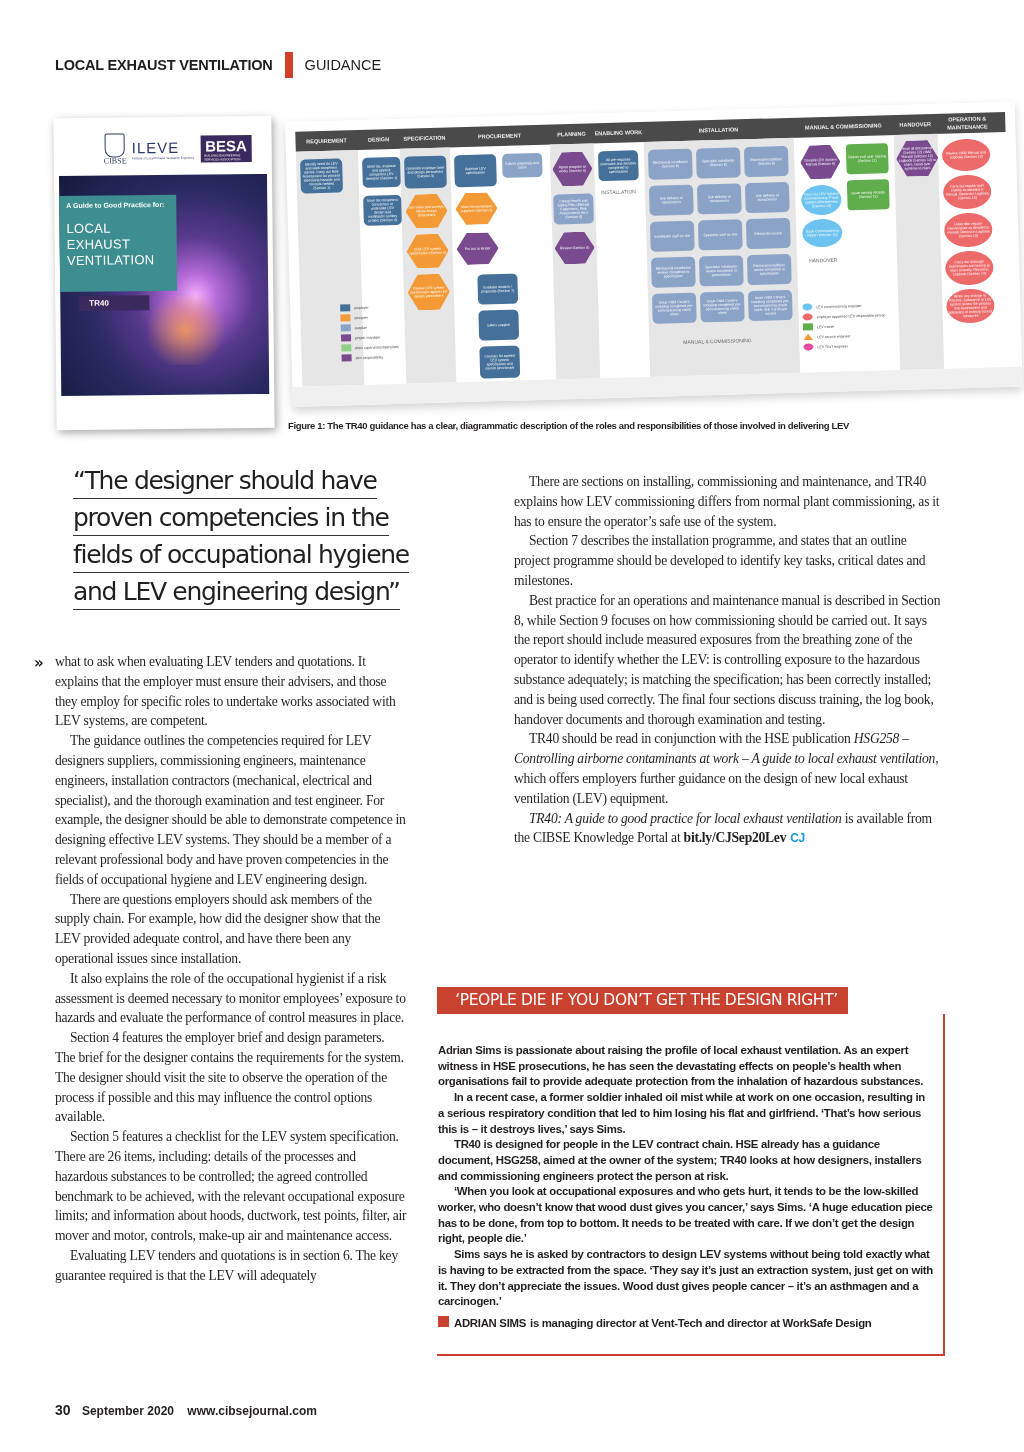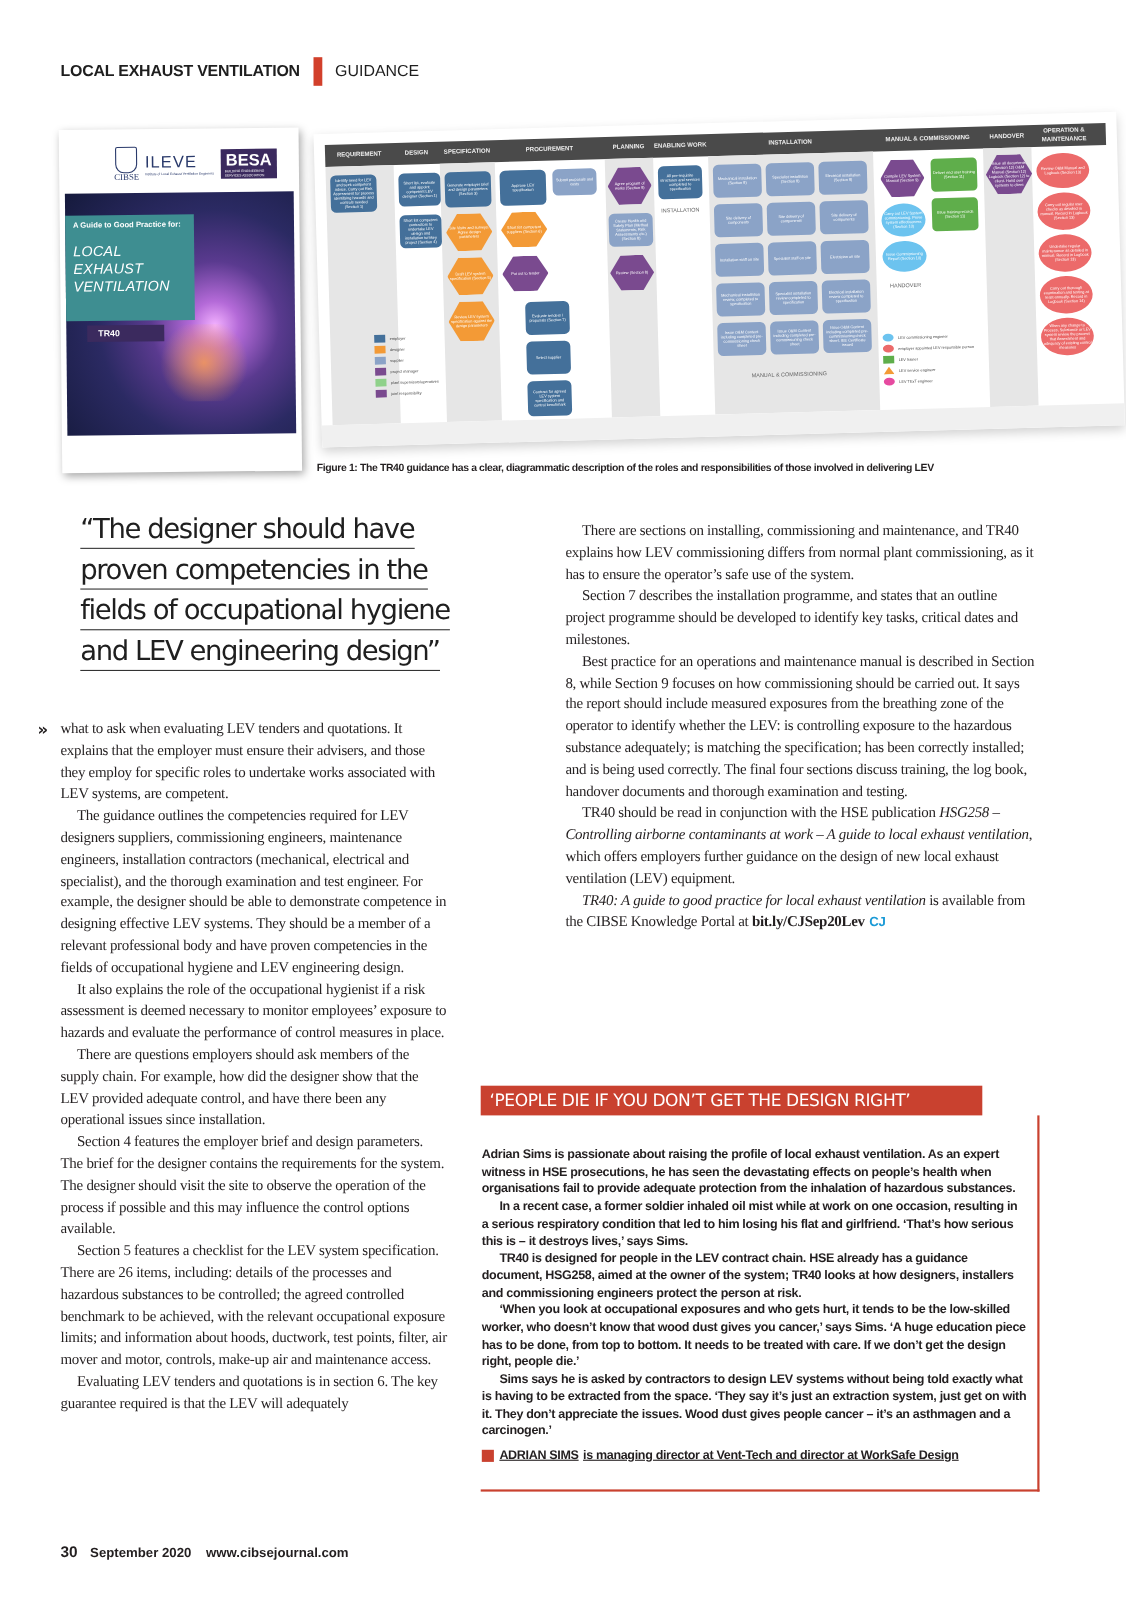--- a/index.html
+++ b/index.html
@@ -17,21 +17,21 @@
   .cover .cibse .crest { display:block; width:18px; height:22px; margin:0 auto; border:1px solid #2a3a6b; border-radius:2px 2px 8px 8px; }
   .cover .ileve { font-family:"Liberation Sans", sans-serif; font-size:15px; color:#2a3a6b; letter-spacing:1px; }
   .cover .ileve small { display:block; font-size:3px; letter-spacing:0; }
   .cover .besa { background:#3b2a5e; color:#fff; font-family:"Liberation Sans", sans-serif; font-weight:bold; font-size:15px; padding:2px 5px 8px 5px; position:relative; }
   .cover .besa small { position:absolute; left:4px; bottom:1px; font-size:3px; font-weight:normal; }
   .cover .photo { position:absolute; left:5px; top:58px; width:208px; height:220px;
       background: radial-gradient(circle at 65% 55%, #f2b0ff 0%, #b46ad8 12%, #5a3a8f 32%, #2b2a63 58%, #151a3c 100%); }
   .cover .photo .flare { position:absolute; left:80px; top:120px; width:90px; height:70px; background:radial-gradient(circle, rgba(255,160,80,0.8), rgba(255,120,60,0) 70%); }
   .cover .tealbox { position:absolute; left:5px; top:78px; width:117px; height:96px; background:#3e8e91; color:#fff; }
   .cover .tealbox .sub { font-family:"Liberation Sans", sans-serif; font-weight:bold; font-size:7px; position:absolute; left:7px; top:6px; }
-  .cover .tealbox .title { font-family:"Liberation Sans", sans-serif; font-size:13px; line-height:16px; position:absolute; left:7px; top:25px; letter-spacing:0.3px;font-style:italic; }
+  .cover .tealbox .title { font-family:"Liberation Sans", sans-serif; font-size:13px; line-height:16px; position:absolute; left:7px; top:25px; letter-spacing:0.3px; }
   .cover .tr40 { position:absolute; left:24px; top:178px; width:60px; height:15px; background:#3b2a5e; color:#fff; font-family:"Liberation Sans", sans-serif; font-weight:bold; font-size:8px; line-height:15px; padding-left:10px; }
 
   
   .diagram { position:absolute; left:285px; top:122px; width:730px; height:285px; background:#fff; box-shadow:0 4px 10px rgba(0,0,0,0.18); transform:rotate(-1.6deg); transform-origin:0 0; overflow:hidden; }
   .diagram .phasebar { position:absolute; left:10px; top:10px; right:10px; height:20px; background:#4a4a4a; display:flex; }
   .diagram .phase { font-family:"Liberation Sans", sans-serif; font-size:5.5px; color:#eee; font-weight:bold; text-align:center; line-height:20px; }
   .diagram .lane { position:absolute; top:30px; height:235px; }
   .diagram .node { position:absolute; font-family:"Liberation Sans", sans-serif; font-size:3.5px; color:#fff; text-align:center; display:flex; align-items:center; justify-content:center; padding:2px; box-sizing:border-box; }
   .diagram .rect-dark { background:#44709a; border-radius:5px; }
   .diagram .rect-light { background:#8ba3c7; border-radius:5px; }
@@ -55,26 +55,26 @@
   .col { position:absolute; font-size:13.6px; line-height:19.8px; letter-spacing:-0.25px; color:#231f20; }
   .col p { margin:0; text-indent:15px; }
   .col p.noindent { text-indent:0; }
   .col-left { left:55px; top:652px; width:352px; }
   .col-right { left:514px; top:472px; width:430px; }
   .cont-icon { position:absolute; left:34px; top:654px; font-family:"DejaVu Sans", sans-serif; font-weight:bold; font-size:15px; color:#231f20; }
   .cj { font-family:"Liberation Sans", sans-serif; font-weight:bold; color:#1a9ad6; font-size:12px; margin-left:4px; }
   .bold-url { font-weight:bold; }
 
   
-  .boxhead { position:absolute; left:437px; top:987px; width:456px; height:27px; background:#c9412f; color:#fff; font-family:"DejaVu Sans", sans-serif; font-size:15.5px; line-height:27px; padding-left:8px; letter-spacing:-0.4px; box-sizing:border-box; }
+  .boxhead { position:absolute; left:437px; top:987px; width:411px; height:27px; background:#c9412f; color:#fff; font-family:"DejaVu Sans", sans-serif; font-size:15.5px; line-height:27px; padding-left:8px; letter-spacing:-0.4px; box-sizing:border-box;text-align:center; }
   .box { position:absolute; left:437px; top:1014px; width:508px; height:342px; border-right:2px solid #c9412f; border-bottom:2px solid #c9412f; box-sizing:border-box; }
   .box .inner { position:absolute; left:1px; top:13px; width:495px; font-family:"Liberation Sans", sans-serif; font-weight:bold; font-size:11.4px; line-height:15.7px; letter-spacing:-0.3px; color:#231f20;margin-top:16px; }
   .box .inner p { margin:0; text-indent:16px; }
   .box .inner p.noindent { text-indent:0; }
-  .box .bio { margin-top:6px !important; text-indent:0 !important; display:flex; align-items:center;text-decoration:underline; }
+  .box .bio { margin-top:6px !important; text-indent:0 !important; display:flex; align-items:flex-start; }
   .box .bio .sq { width:11px; height:11px; background:#c9412f; margin-right:5px; display:inline-block; }
   .box .bio .name { font-weight:bold; margin-right:4px; }
 
   .footer { position:absolute; left:55px; top:1402px; font-family:"Liberation Sans", sans-serif; font-size:12px; color:#231f20; }
   .footer .pg { font-weight:bold; font-size:14px; margin-right:8px; }
   .footer .month { font-weight:bold; margin-right:10px;text-align:center; }
   .footer .url { font-weight:bold; }
 </style>
 </head>
 <body>
@@ -231,22 +231,22 @@
   <div class="line">“The designer should have</div>
   <div class="line">proven competencies in the</div>
   <div class="line">fields of occupational hygiene</div>
   <div class="line">and LEV engineering design”</div>
 </div>
 
 <span class="cont-icon">»</span>
 <div class="col col-left">
   <p class="noindent">what to ask when evaluating LEV tenders and quotations. It explains that the employer must ensure their advisers, and those they employ for specific roles to undertake works associated with LEV systems, are competent.</p>
   <p>The guidance outlines the competencies required for LEV designers suppliers, commissioning engineers, maintenance engineers, installation contractors (mechanical, electrical and specialist), and the thorough examination and test engineer. For example, the designer should be able to demonstrate competence in designing effective LEV systems. They should be a member of a relevant professional body and have proven competencies in the fields of occupational hygiene and LEV engineering design.</p>
+  <p>There are questions employers should ask members of the supply chain. For example, how did the designer show that the LEV provided adequate control, and have there been any operational issues since installation.</p>
   <p>It also explains the role of the occupational hygienist if a risk assessment is deemed necessary to monitor employees’ exposure to hazards and evaluate the performance of control measures in place.</p>
-  <p>There are questions employers should ask members of the supply chain. For example, how did the designer show that the LEV provided adequate control, and have there been any operational issues since installation.</p>
   <p>Section 4 features the employer brief and design parameters. The brief for the designer contains the requirements for the system. The designer should visit the site to observe the operation of the process if possible and this may influence the control options available.</p>
   <p>Section 5 features a checklist for the LEV system specification. There are 26 items, including: details of the processes and hazardous substances to be controlled; the agreed controlled benchmark to be achieved, with the relevant occupational exposure limits; and information about hoods, ductwork, test points, filter, air mover and motor, controls, make-up air and maintenance access.</p>
   <p>Evaluating LEV tenders and quotations is in section 6. The key guarantee required is that the LEV will adequately</p>
 </div>
 
 <div class="col col-right">
   <p>There are sections on installing, commissioning and maintenance, and TR40 explains how LEV commissioning differs from normal plant commissioning, as it has to ensure the operator’s safe use of the system.</p>
   <p>Section 7 describes the installation programme, and states that an outline project programme should be developed to identify key tasks, critical dates and milestones.</p>
   <p>Best practice for an operations and maintenance manual is described in Section 8, while Section 9 focuses on how commissioning should be carried out. It says the report should include measured exposures from the breathing zone of the operator to identify whether the LEV: is controlling exposure to the hazardous substance adequately; is matching the specification; has been correctly installed; and is being used correctly. The final four sections discuss training, the log book, handover documents and thorough examination and testing.</p>
   <p><span>TR40 should be read in conjunction with the HSE publication </span><em>HSG258 – Controlling airborne contaminants at work – A guide to local exhaust ventilation</em><span>, which offers employers further guidance on the design of new local exhaust ventilation (LEV) equipment.</span></p>

